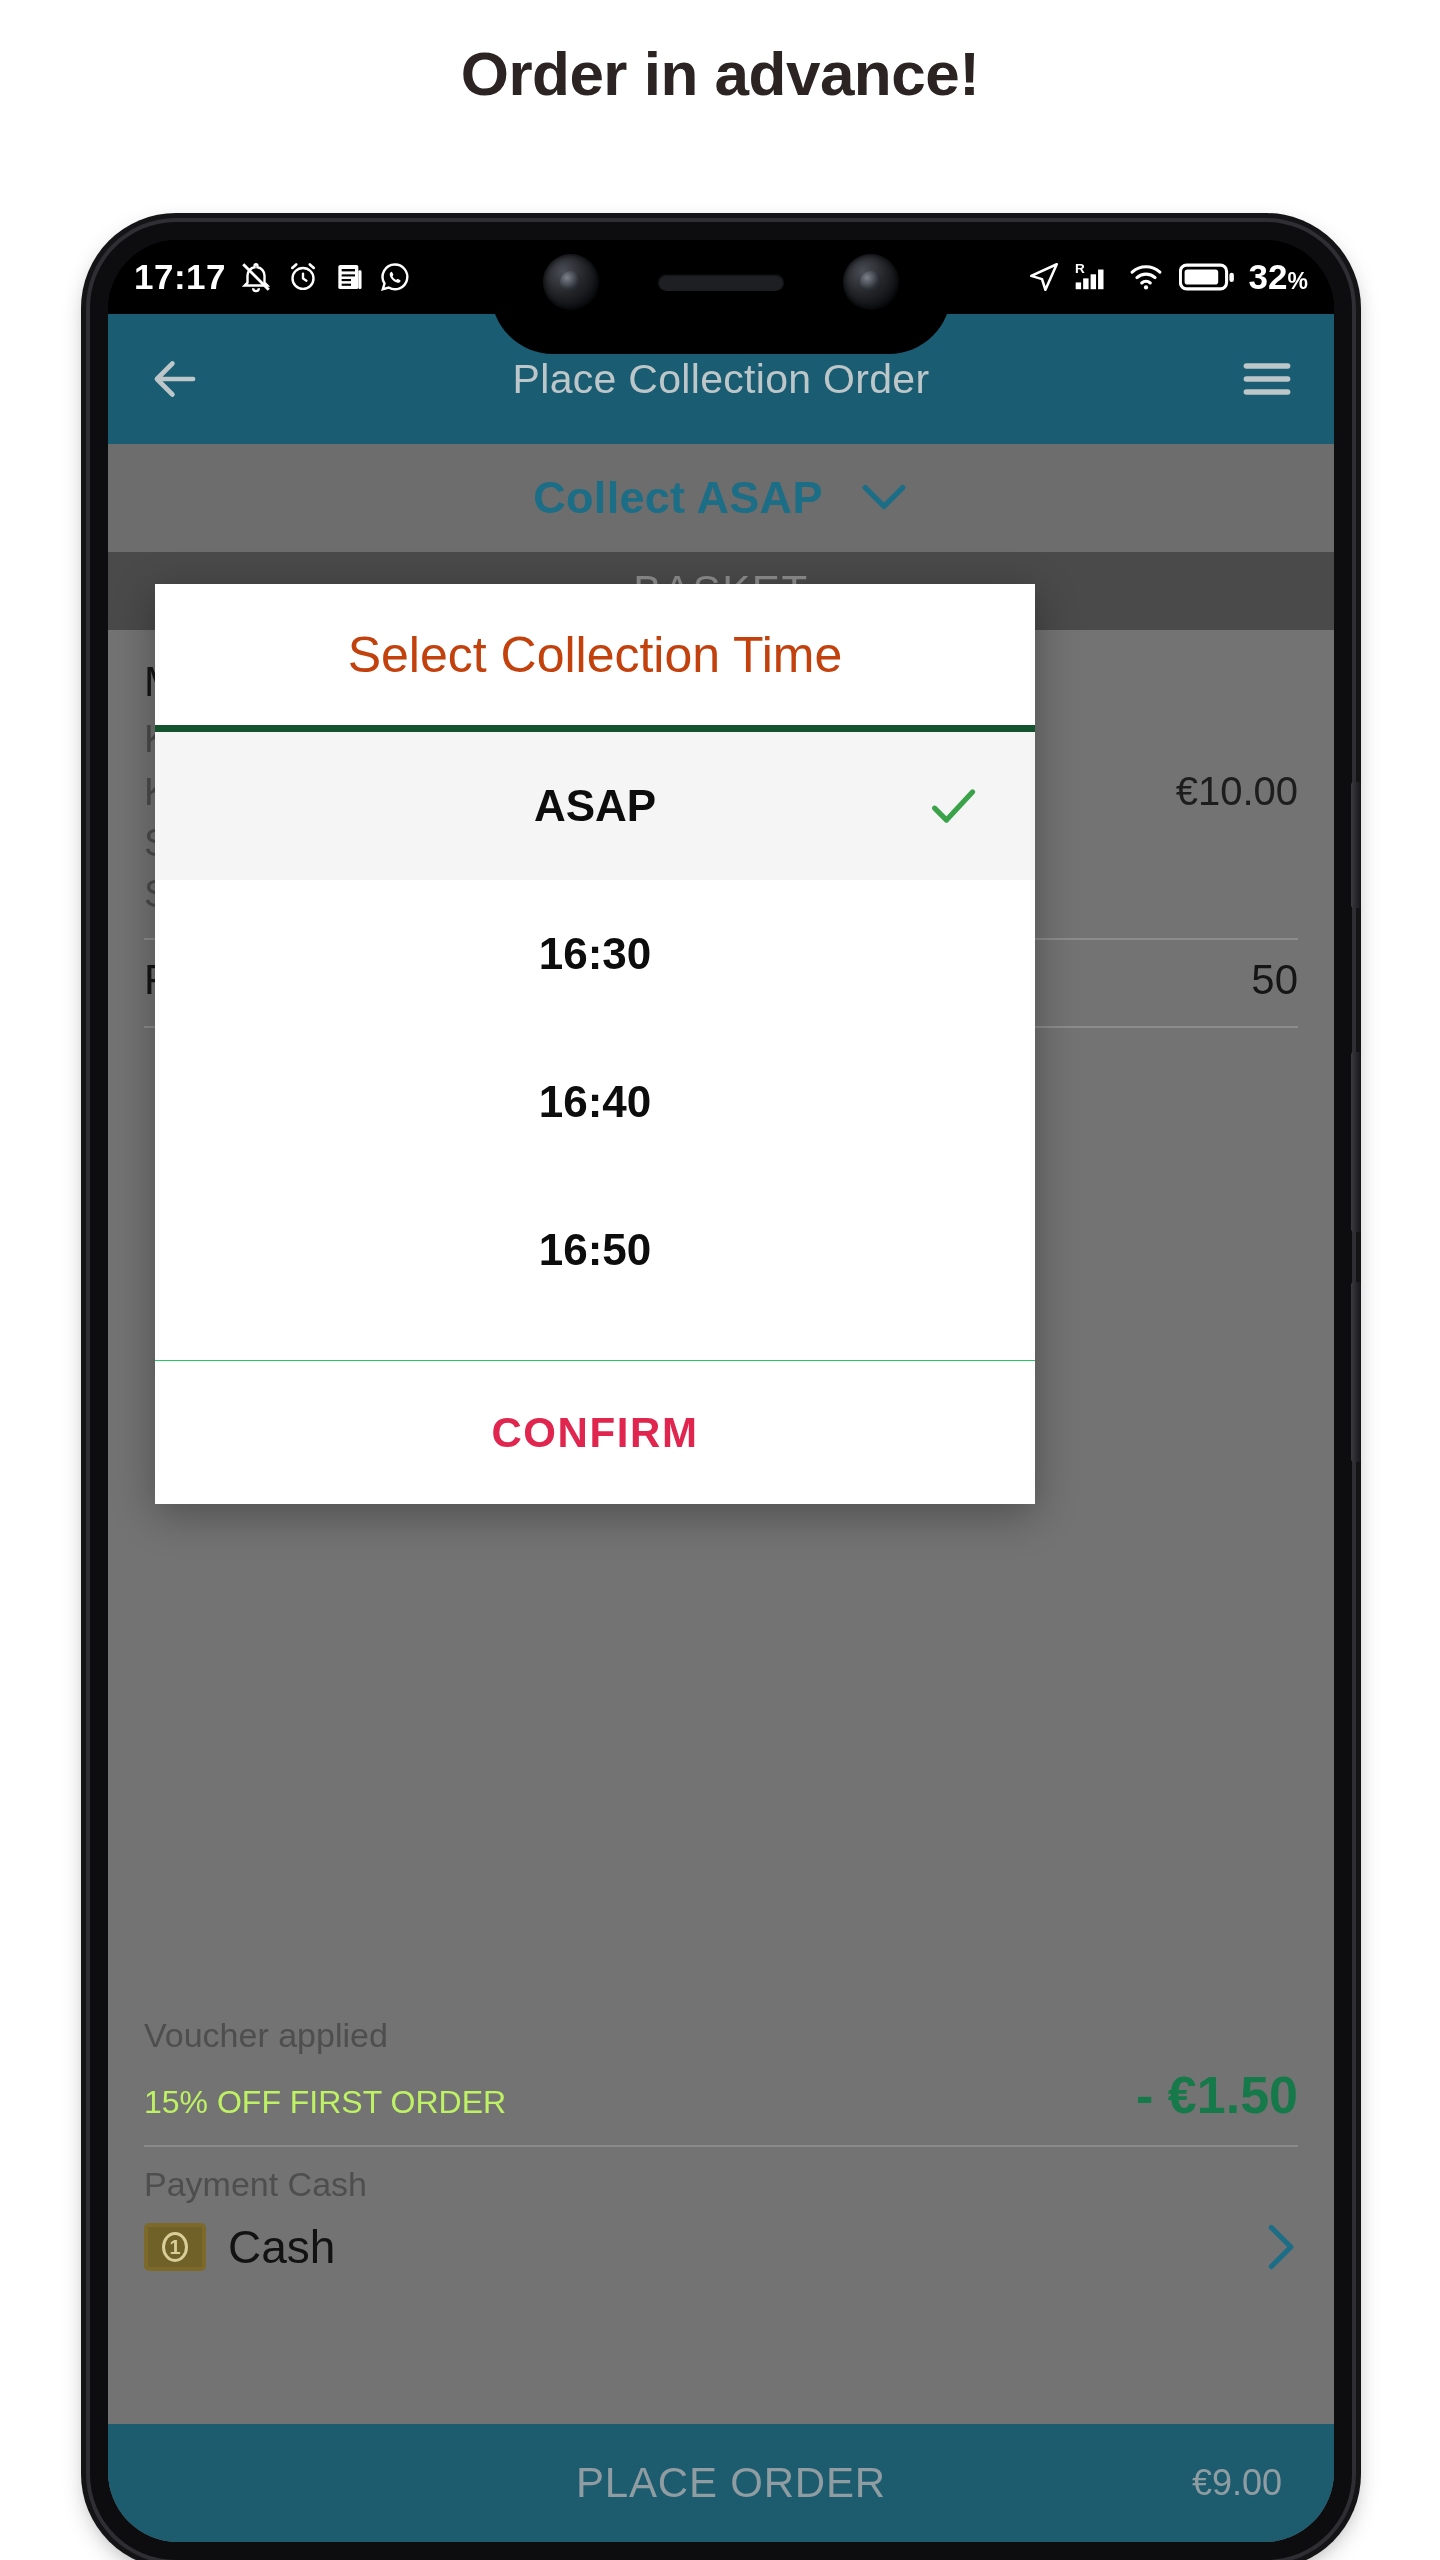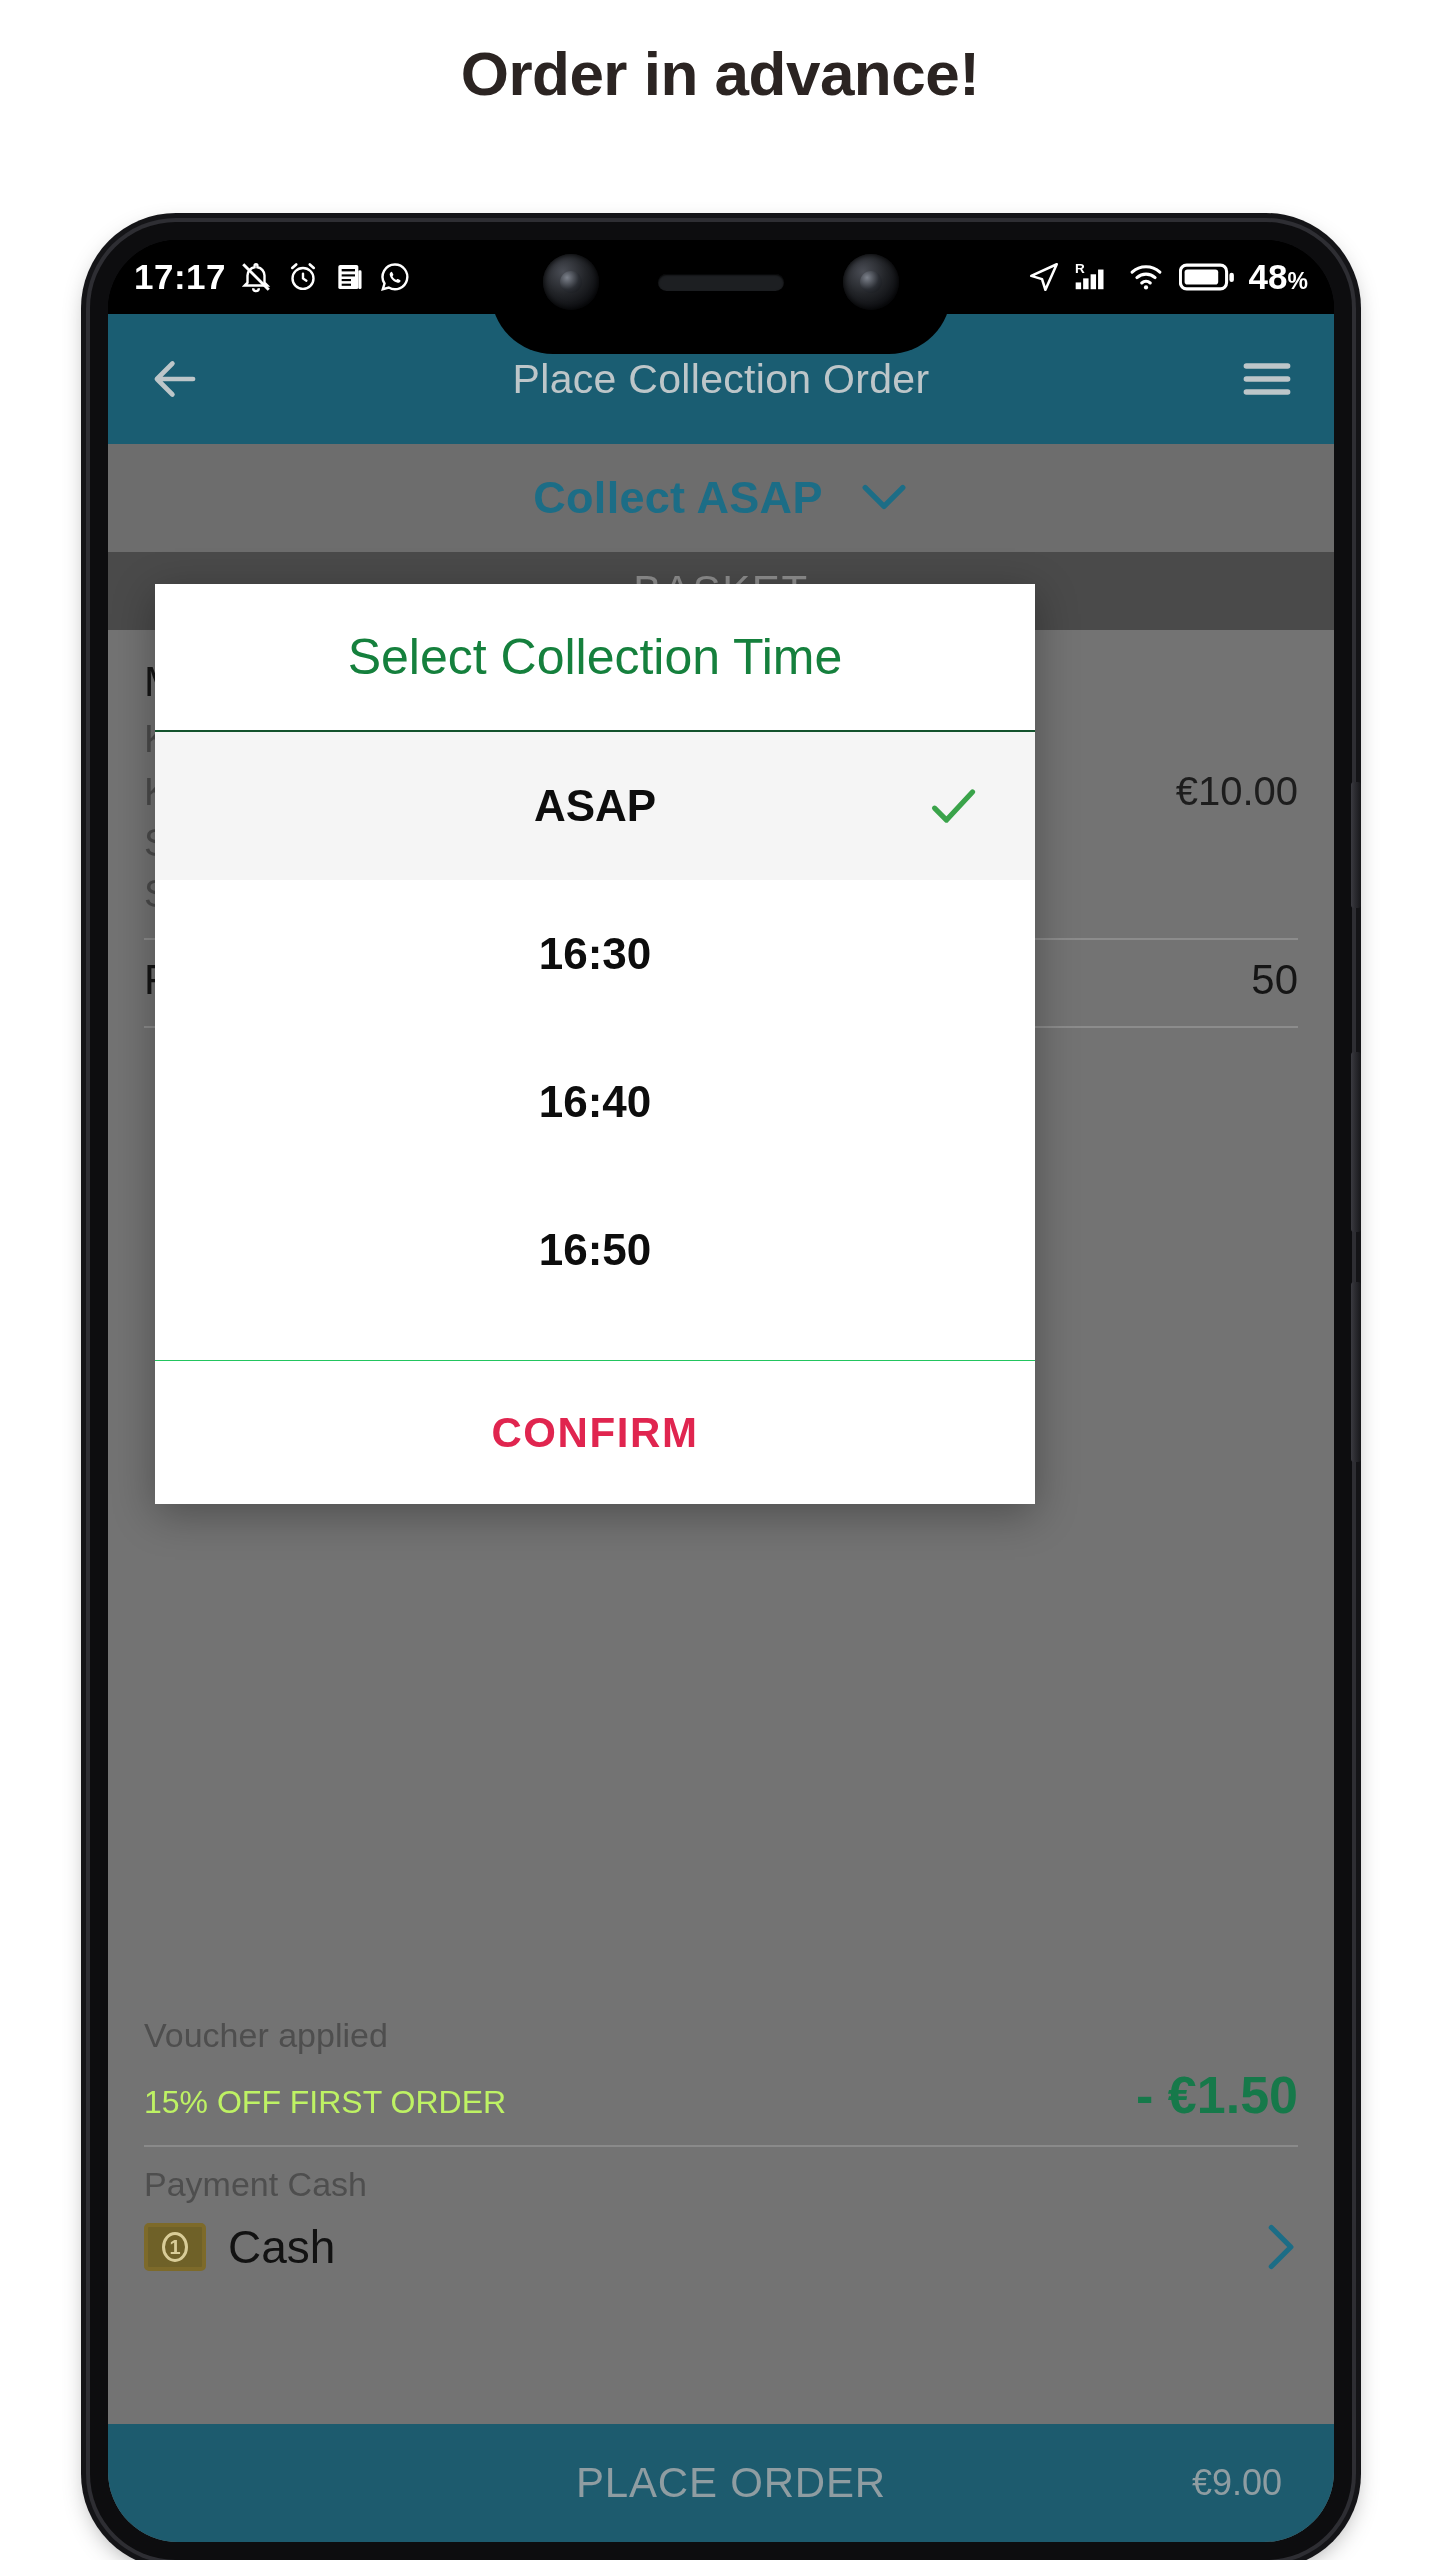--- a/index.html
+++ b/index.html
@@ -246,22 +246,22 @@
     position: absolute;
     left: 47px; top: 344px;
     width: 880px; height: 920px;
     background: #fff;
     box-shadow: 0 10px 40px rgba(0,0,0,.32);
     z-index: 20;
   }
   .dlg-title {
     height: 148px;
     display: flex; align-items: center; justify-content: center;
-    font-size: 50px; color: #15803d;
-    border-bottom: 2px solid #14532d;
+    font-size: 50px; color: #c2410c;
+    border-bottom: 7px solid #14532d;
   }
   .dlg-list { height: 628px; }
   .dlg-opt {
     height: 148px;
     display: flex; align-items: center; justify-content: center;
     position: relative;
     font-size: 44px; font-weight: 700; color: #0d0d0d;
   }
   .dlg-opt.selected { background: #f5f5f5; }
   .dlg-opt .tick {
@@ -343,21 +343,21 @@
             <path d="M5.6 12.4a9.6 9.6 0 0 1 12.8 0" fill="none" stroke="#fff" stroke-width="2.2" stroke-linecap="round"></path>
             <path d="M9 16.2a4.7 4.7 0 0 1 6 0" fill="none" stroke="#fff" stroke-width="2.2" stroke-linecap="round"></path>
             <circle cx="12" cy="19.4" r="1.5" fill="#fff"></circle>
           </svg>
 
           <svg width="56" height="32" viewBox="0 0 40 22">
             <rect x="1" y="2.5" width="33" height="17" rx="4.5" fill="none" stroke="#fff" stroke-width="2.2"></rect>
             <rect x="4" y="5.6" width="24" height="10.8" rx="2" fill="#fff"></rect>
             <rect x="36" y="8" width="3.2" height="6.6" rx="1.6" fill="#fff"></rect>
           </svg>
-          <span class="batt-pct"><span>48</span><span class="sm">%</span></span>
+          <span class="batt-pct"><span>32</span><span class="sm">%</span></span>
         </div>
       </div>
 
       <div class="app-header">
         <svg class="icon-back" viewBox="0 0 24 24">
           <path d="M19 12H5M11 6l-6 6 6 6" fill="none" stroke="#bdc6c9" stroke-width="1.8" stroke-linecap="round" stroke-linejoin="round"></path>
         </svg>
         <span class="hdr-title">Place Collection Order</span>
         <svg class="icon-menu" viewBox="0 0 24 24">
           <path d="M4 7h16M4 12h16M4 17h16" stroke="#bdc6c9" stroke-width="2.1" stroke-linecap="round"></path>

